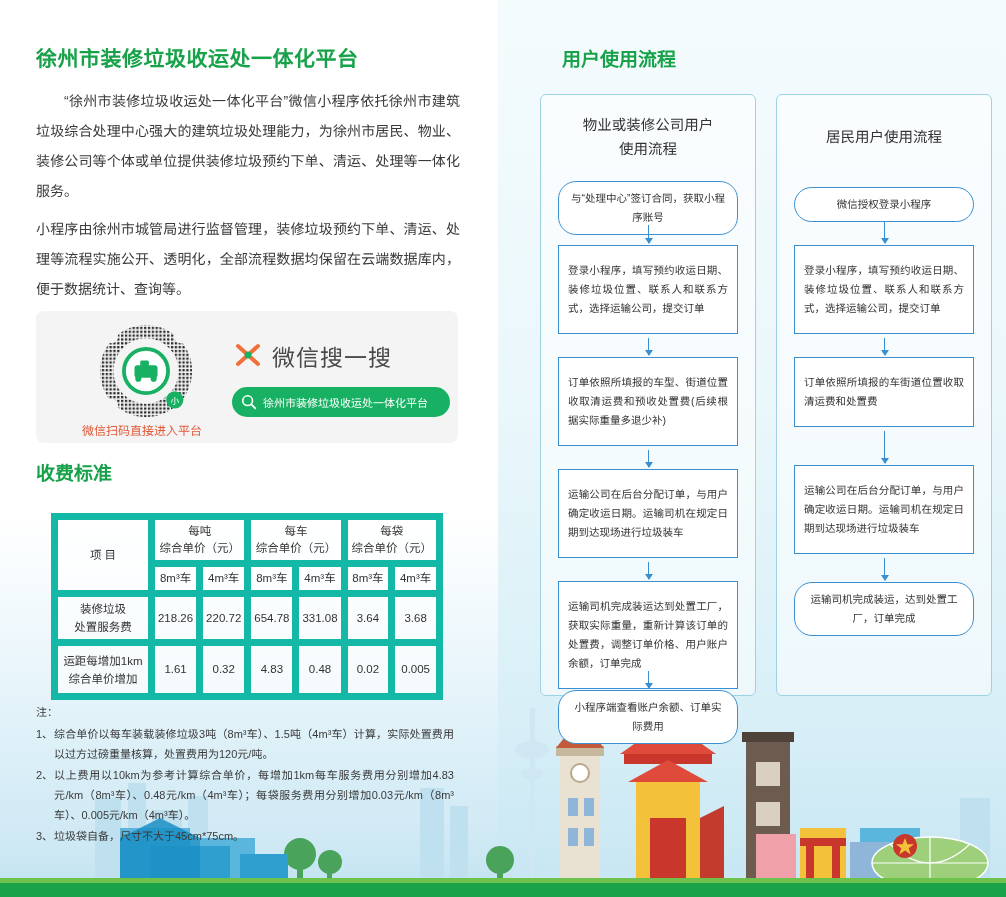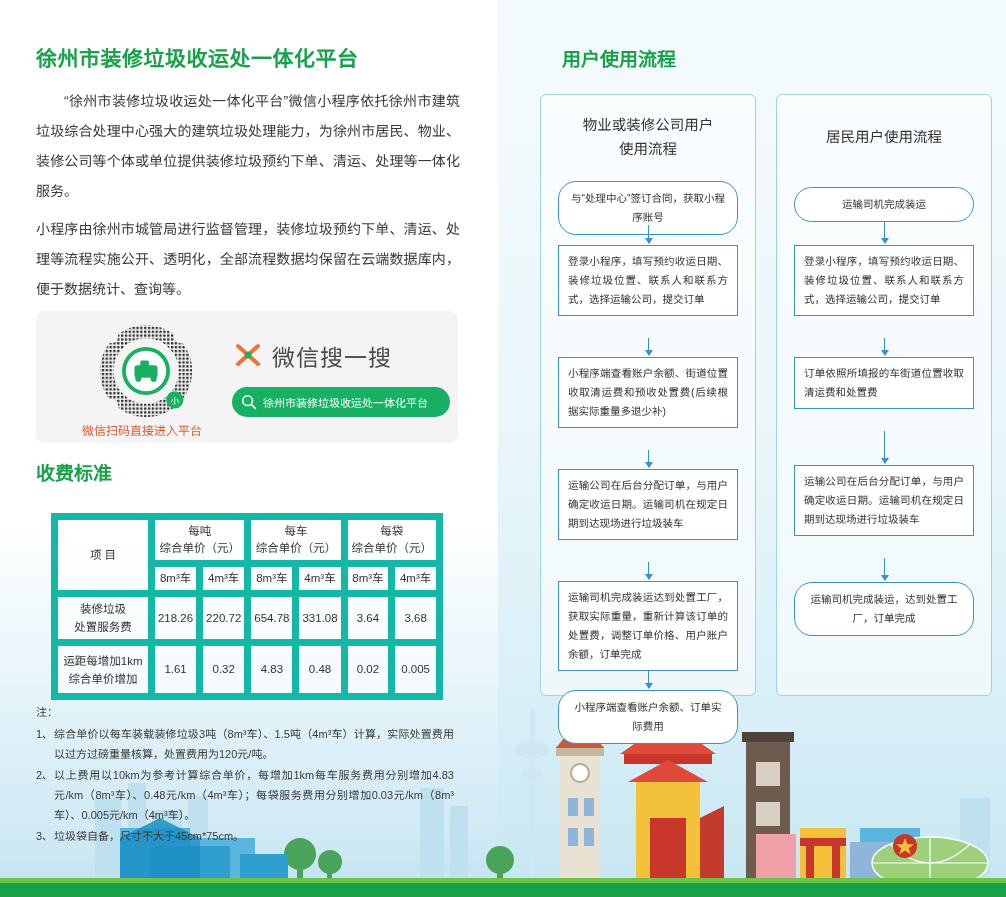--- a/index.html
+++ b/index.html
@@ -201,21 +201,21 @@
   .step {
     position: absolute;
     left: 17px;
     width: 180px;
     box-sizing: border-box;
     background: #ffffff;
     border: 1px solid #3a8fd0;
     font-size: 10.5px;
     line-height: 19px;
     color: #333;
-    padding: 6px 9px;
+    padding: 15px 9px;
     text-align: justify;
   }
   .step.round {
     border-radius: 18px;
     text-align: center;
     padding: 7px 12px;
   }
   .arrow {
     position: absolute;
     left: 107px;
@@ -445,36 +445,36 @@
 
 <div class="flow-card" id="flow-card-a">
   <div class="flow-heading" id="flow-head-a">物业或装修公司用户<br>使用流程</div>
 
   <div class="step round" style="top:86px;">与“处理中心”签订合同，获取小程序账号</div>
   <div class="arrow" style="top:130px; height:18px;"></div>
 
   <div class="step" style="top:150px;">登录小程序，填写预约收运日期、装修垃圾位置、联系人和联系方式，选择运输公司，提交订单</div>
   <div class="arrow" style="top:243px; height:17px;"></div>
 
-  <div class="step" style="top:262px;">小程序端查看账户余额、街道位置收取清运费和预收处置费(后续根据实际重量多退少补)</div>
+  <div class="step" style="top:262px;">订单依照所填报的车型、街道位置收取清运费和预收处置费(后续根据实际重量多退少补)</div>
   <div class="arrow" style="top:355px; height:17px;"></div>
 
   <div class="step" style="top:374px;">运输公司在后台分配订单，与用户确定收运日期。运输司机在规定日期到达现场进行垃圾装车</div>
   <div class="arrow" style="top:467px; height:17px;"></div>
 
   <div class="step" style="top:486px;">运输司机完成装运达到处置工厂，获取实际重量，重新计算该订单的处置费，调整订单价格、用户账户余额，订单完成</div>
   <div class="arrow" style="top: 576px; height: 17px;"></div>
 
   <div class="step round" style="position: absolute; top: 595px;">小程序端查看账户余额、订单实际费用</div>
 </div>
 
 <div class="flow-card" id="flow-card-b">
   <div class="flow-heading" id="flow-head-b">居民用户使用流程</div>
 
-  <div class="step round" style="top:92px;">运输司机完成装运</div>
+  <div class="step round" style="top:92px;">微信授权登录小程序</div>
   <div class="arrow" style="top:126px; height:22px;"></div>
 
   <div class="step" style="top:150px;">登录小程序，填写预约收运日期、装修垃圾位置、联系人和联系方式，选择运输公司，提交订单</div>
   <div class="arrow" style="top:243px; height:17px;"></div>
 
   <div class="step" style="top:262px;">订单依照所填报的车街道位置收取清运费和处置费</div>
   <div class="arrow" style="top:336px; height:32px;"></div>
 
   <div class="step" style="top:370px;">运输公司在后台分配订单，与用户确定收运日期。运输司机在规定日期到达现场进行垃圾装车</div>
   <div class="arrow" style="top:463px; height:22px;"></div>

